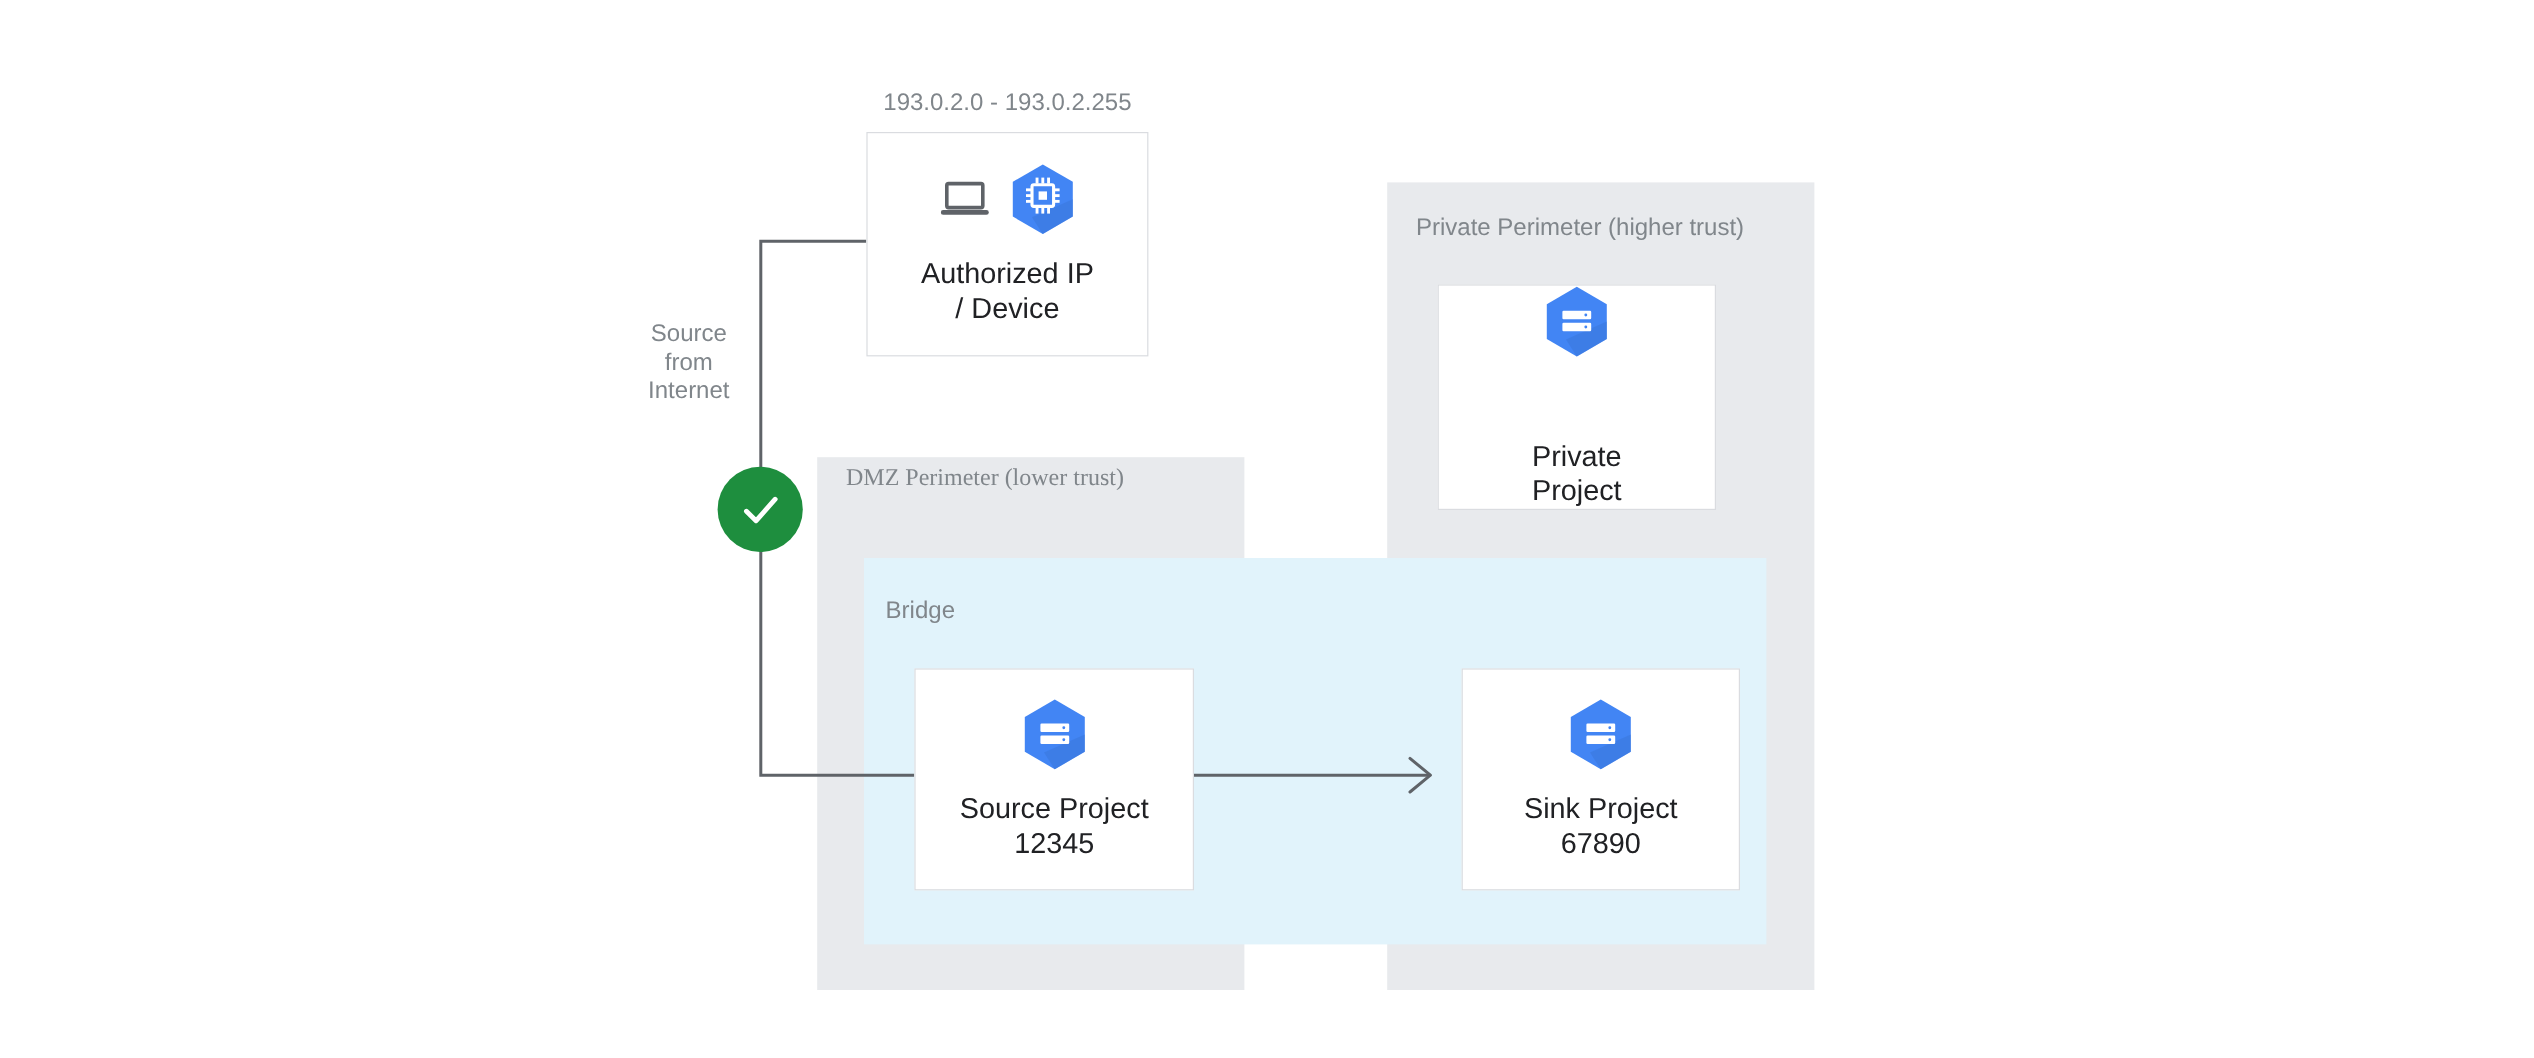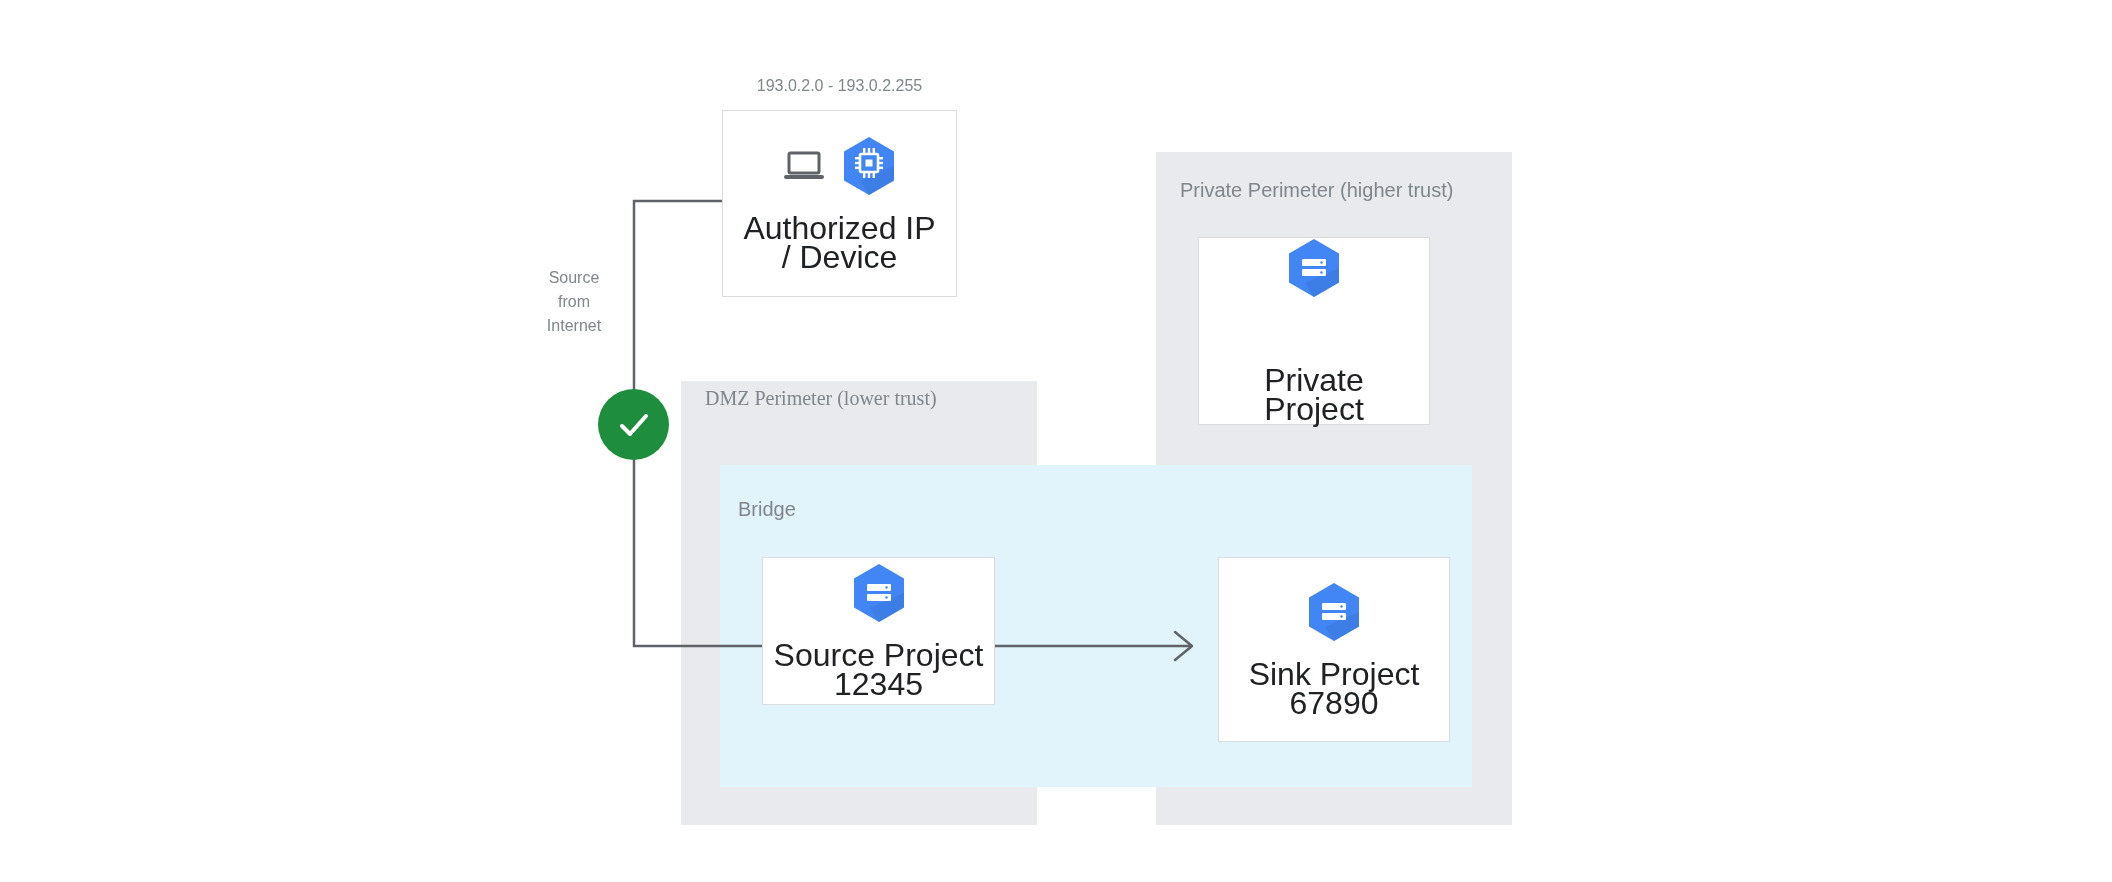--- a/index.html
+++ b/index.html
@@ -59,31 +59,31 @@
   }
   .node-icons {
     display: flex;
     align-items: center;
     justify-content: center;
     gap: 14px;
     margin-bottom: 18px;
   }
   .node-label {
     color: #202124;
-    font-size: 32px;
+    font-size: 24px;
     line-height: 29px;
     text-align: center;
     white-space: pre-line;
   }
 
   
   .caption {
     position: absolute;
     color: #80868b;
-    font-size: 16px;
+    font-size: 20px;
     line-height: 24px;
     text-align: center;
     white-space: pre-line;
   }
 
   
   #wires {
     position: absolute;
     left: 0;
     top: 0;
@@ -174,21 +174,21 @@
         <g fill="#4285f4">
           <circle cx="34.5" cy="24.5" r="1.2"></circle>
           <circle cx="34.5" cy="34.5" r="1.2"></circle>
         </g>
       </svg>
     </div>
     <div class="node-label">Private
 Project</div>
   </div>
 
-  <div class="node" style="left:762px; top:557px; width:233px; height:148px;">
+  <div class="node" style="left:762px; top:557px; width:233px; height:185px;">
     <div class="node-icons">
       <svg width="54" height="60" viewBox="0 0 54 60">
         <polygon points="27,1 52,15.5 52,44.5 27,59 2,44.5 2,15.5" fill="#4285f4"></polygon>
         <polygon points="52,30 52,44.5 27,59 18,45" fill="#3b77db" opacity="0.55"></polygon>
         <g fill="#ffffff">
           <rect x="15" y="21" width="24" height="7" rx="1"></rect>
           <rect x="15" y="31" width="24" height="7" rx="1"></rect>
         </g>
         <g fill="#4285f4">
           <circle cx="34.5" cy="24.5" r="1.2"></circle>

